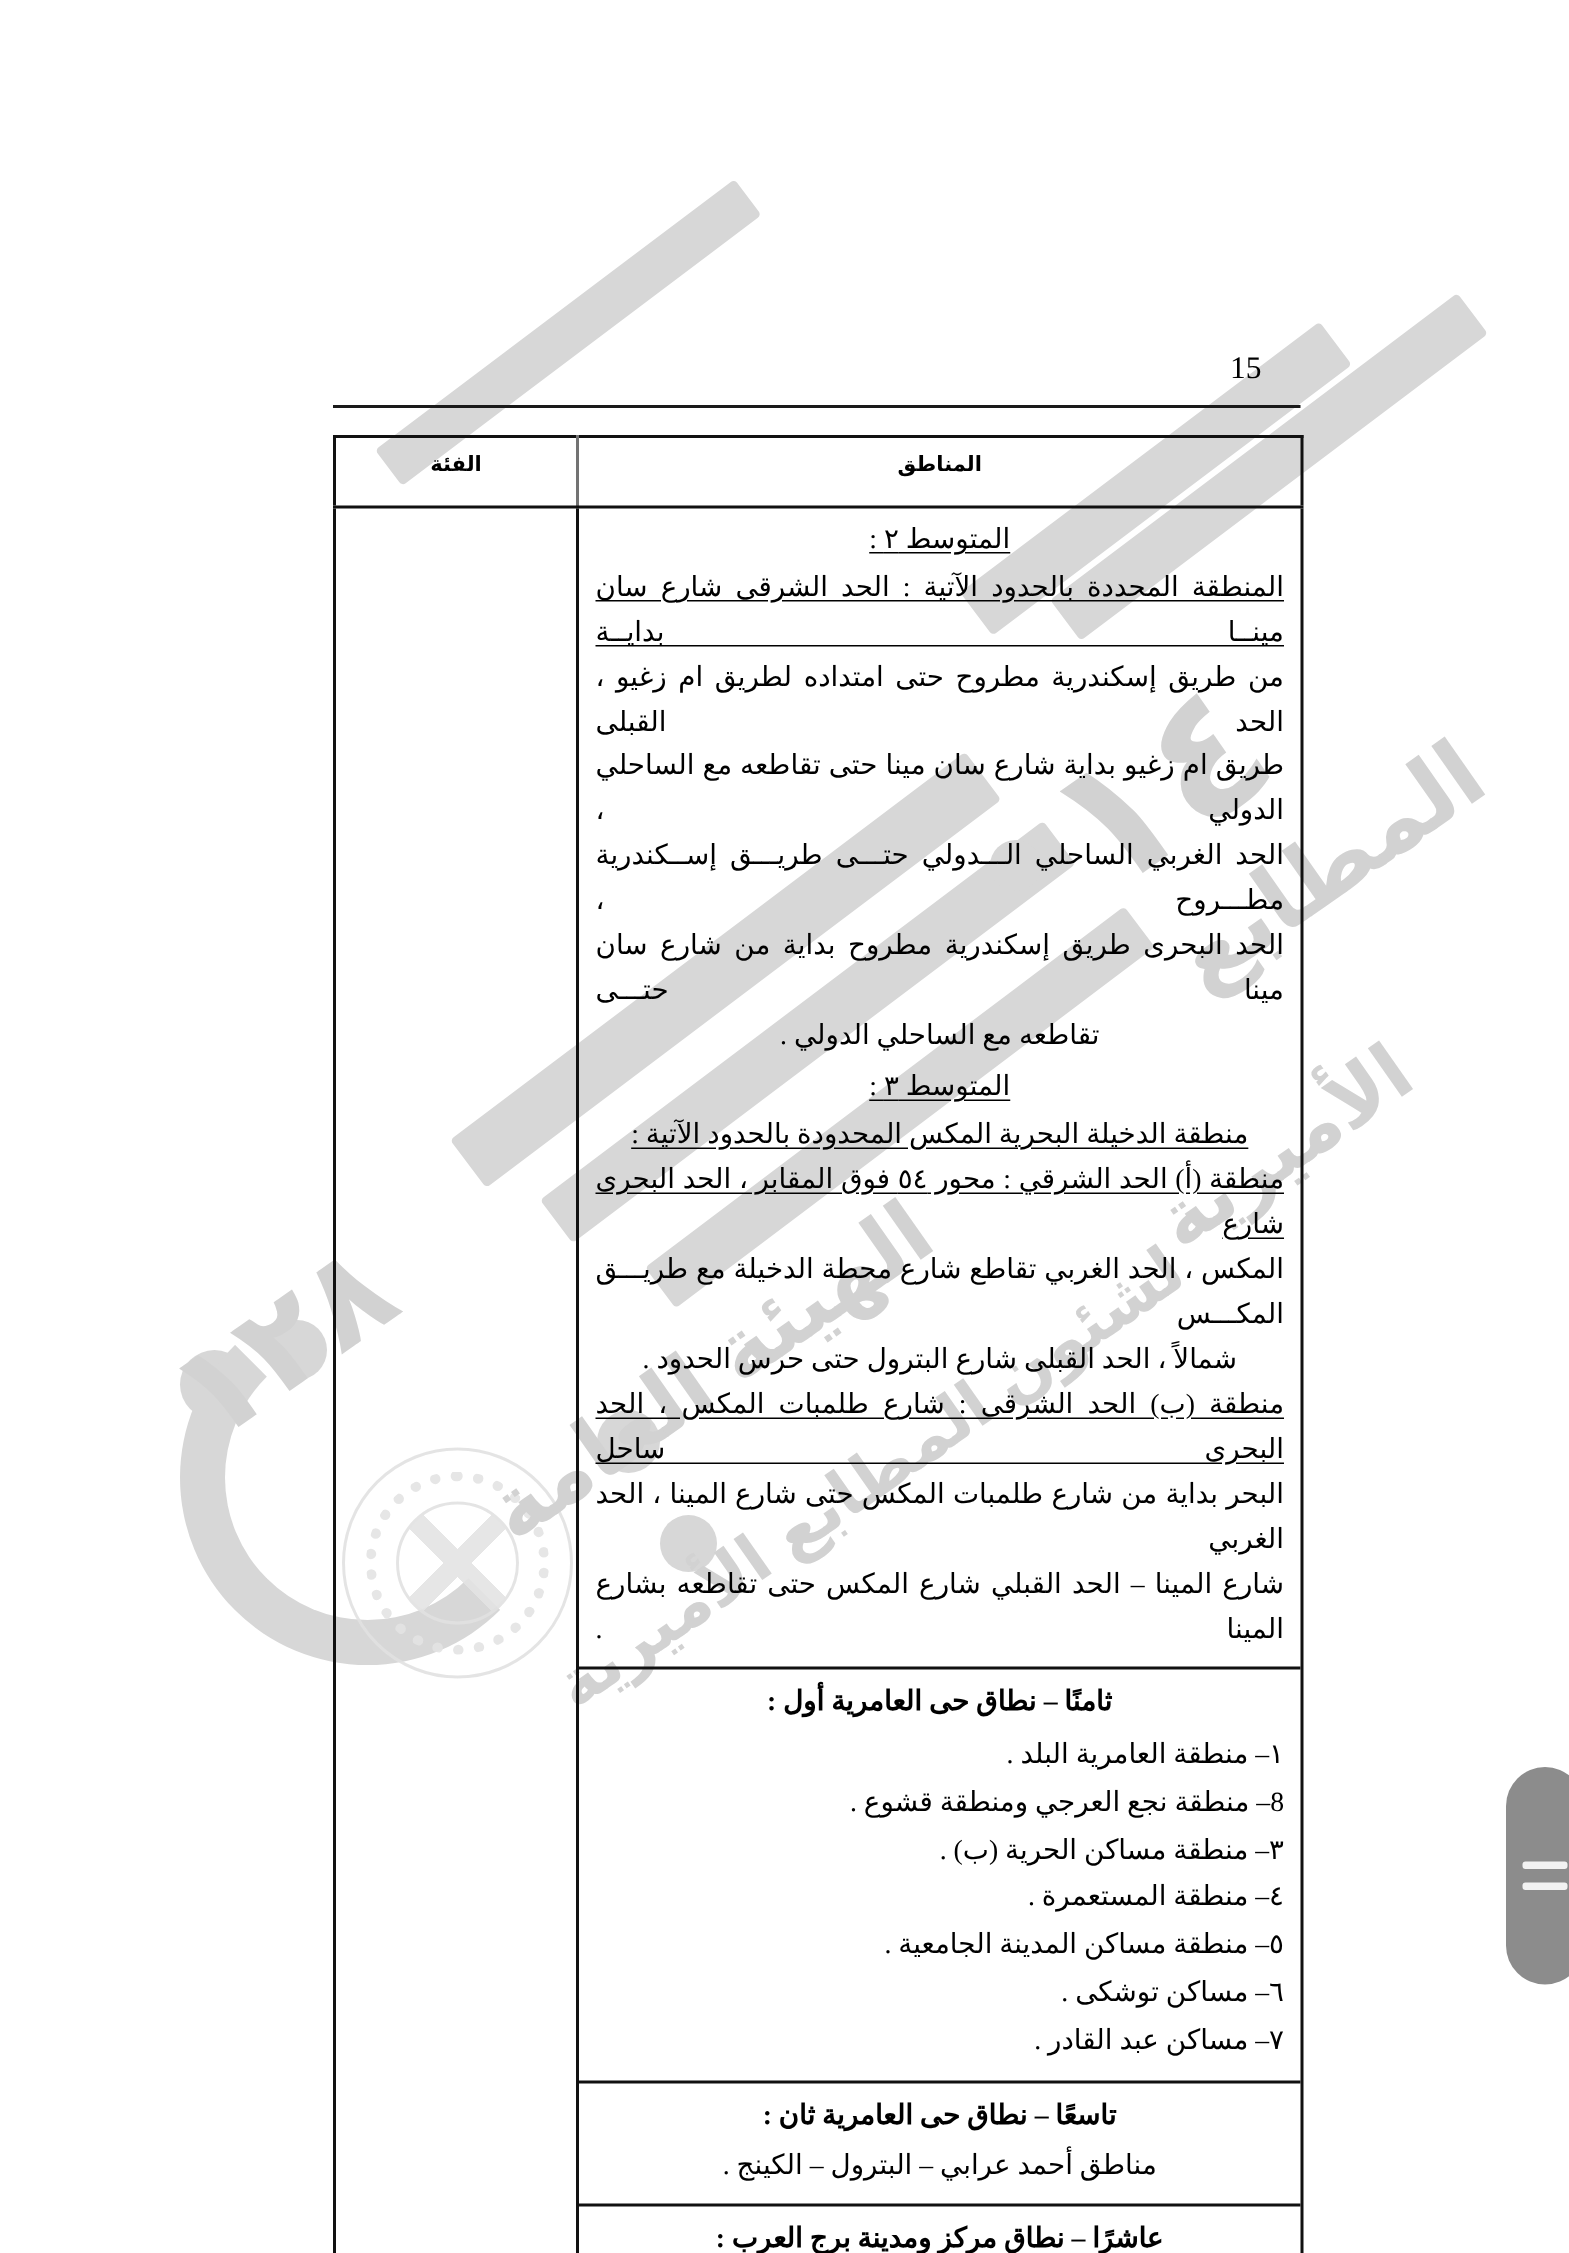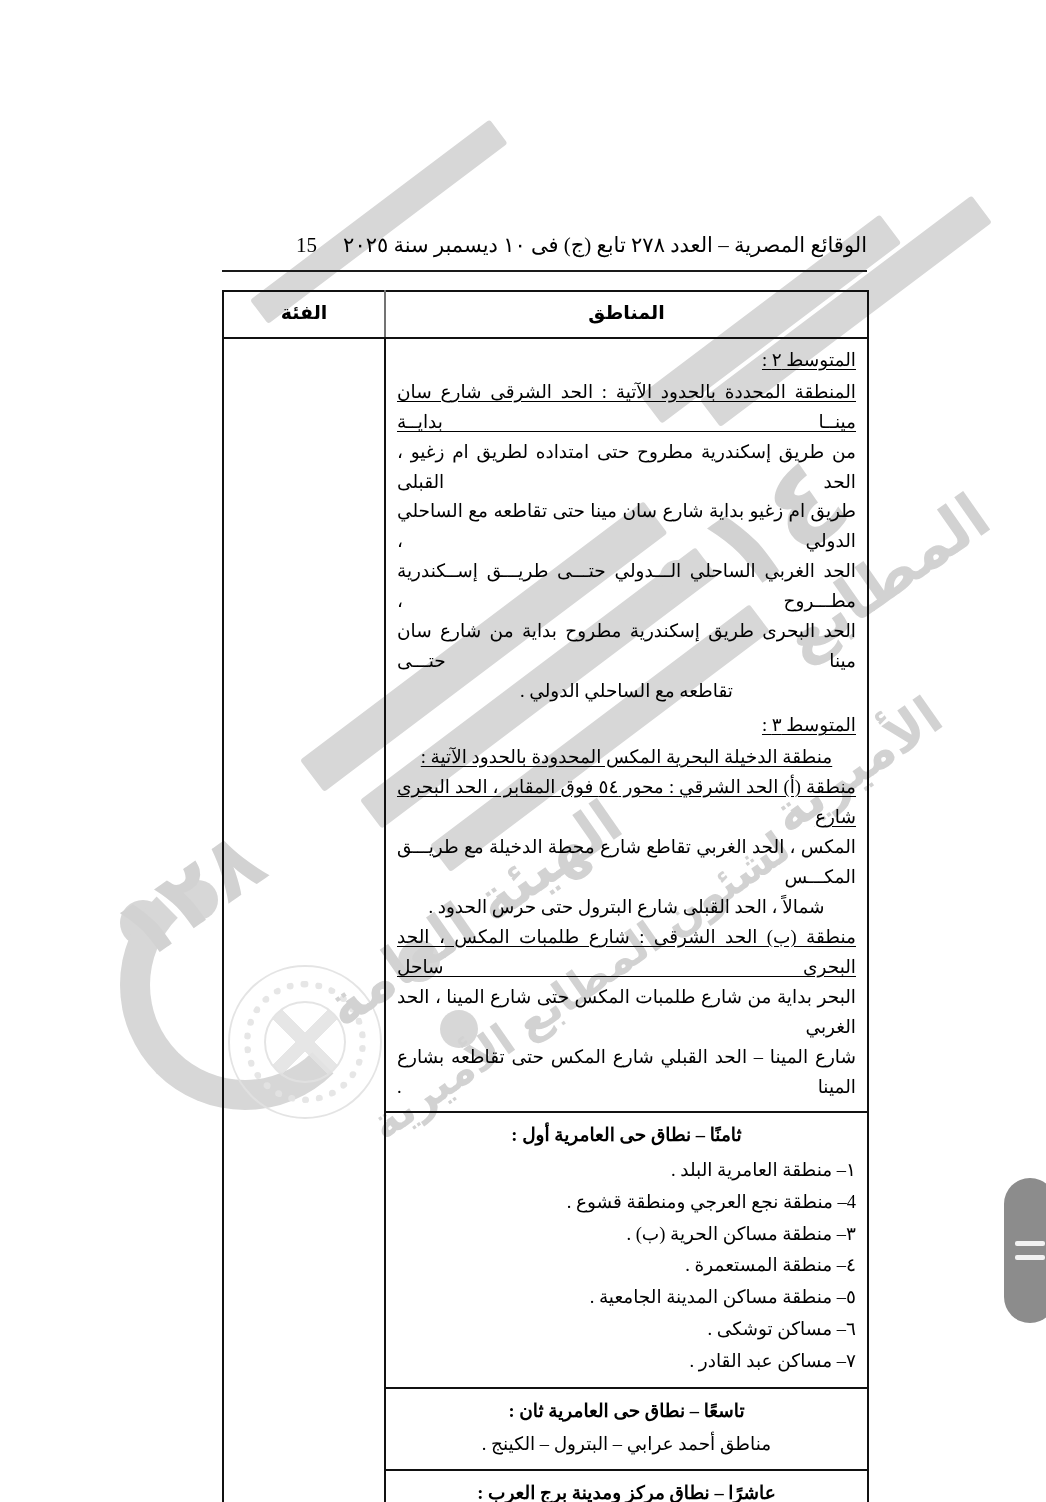--- a/index.html
+++ b/index.html
@@ -185,21 +185,21 @@
     background: transparent;
   }
 
   
   #regions-table thead th {
     border-bottom: 2px solid #111111;
     padding: 9px 12px 10px;
     text-align: center;
     font-family: "Liberation Sans", "DejaVu Sans", sans-serif;
     font-weight: bold;
-    font-size: 19px;
+    font-size: 14px;
     height: 26px;
   }
   #regions-table thead th.th-regions { border-left: 2px solid #737373; }
 
   
   td.cell-category {
     border-right: 0;
   }
   td.cell-regions {
     padding: 0;
@@ -221,20 +221,21 @@
   }
   .rb-line.no-justify {
     text-align: right;
     text-align-last: right;
   }
   .rb-line.center { text-align: center; text-align-last: center; }
 
   .rb-heading {
     font-size: 18.5px;
     line-height: 1.6;
+    text-align: center;
     text-decoration: underline;
     text-underline-offset: 3px;
     margin-bottom: 2px;
   }
   .rb-heading-bold {
     font-family: Liberation Serif, serif;
     font-weight: bold;
     font-size: 18.5px;
     line-height: 1.7;
     text-align: center;
@@ -310,21 +311,20 @@
     <div class="wm-text wm-arabic-1">المطابع</div>
     <div class="wm-text wm-arabic-2">الأميرية</div>
     <div class="wm-text wm-arabic-3">الهيئة العامة</div>
     <div class="wm-text wm-arabic-4">لشئون المطابع الأميرية</div>
     <div class="wm-text wm-digits-2">١٢٨</div>
   </div>
 
   <div id="content-layer">
 
     <div id="running-head">
-      <span class="head-title">الوقائع المصرية – العدد ٢٧٨ تابع (ج) فى ١٠ ديسمبر سنة ٢٠٢٥</span>
       <span class="head-page">15</span>
     </div>
 
     <div id="head-rule"></div>
 
     <table id="regions-table">
       <colgroup>
         <col class="col-regions">
         <col class="col-category">
       </colgroup>
@@ -355,21 +355,21 @@
               <div class="rb-line no-justify center">شمالاً ، الحد القبلى شارع البترول حتى حرس الحدود .</div>
               <div class="rb-line rb-sub-underline">منطقة (ب) الحد الشرقى : شارع طلمبات المكس ، الحد البحرى ساحل</div>
               <div class="rb-line">البحر بداية من شارع طلمبات المكس حتى شارع المينا ، الحد الغربي</div>
               <div class="rb-line">شارع المينا – الحد القبلي شارع المكس حتى تقاطعه بشارع المينا .</div>
             </div>
 
             <div class="region-block">
               <div class="rb-heading-bold">ثامنًا – نطاق حى العامرية أول :</div>
               <ol class="region-list">
                 <li>١– منطقة العامرية البلد .</li>
-                <li>4– منطقة نجع العرجي ومنطقة قشوع .</li>
+                <li>8– منطقة نجع العرجي ومنطقة قشوع .</li>
                 <li>٣– منطقة مساكن الحرية (ب) .</li>
                 <li>٤– منطقة المستعمرة .</li>
                 <li>٥– منطقة مساكن المدينة الجامعية .</li>
                 <li>٦– مساكن توشكى .</li>
                 <li>٧– مساكن عبد القادر .</li>
               </ol>
             </div>
 
             <div class="region-block">
               <div class="rb-heading-bold">تاسعًا – نطاق حى العامرية ثان :</div>

